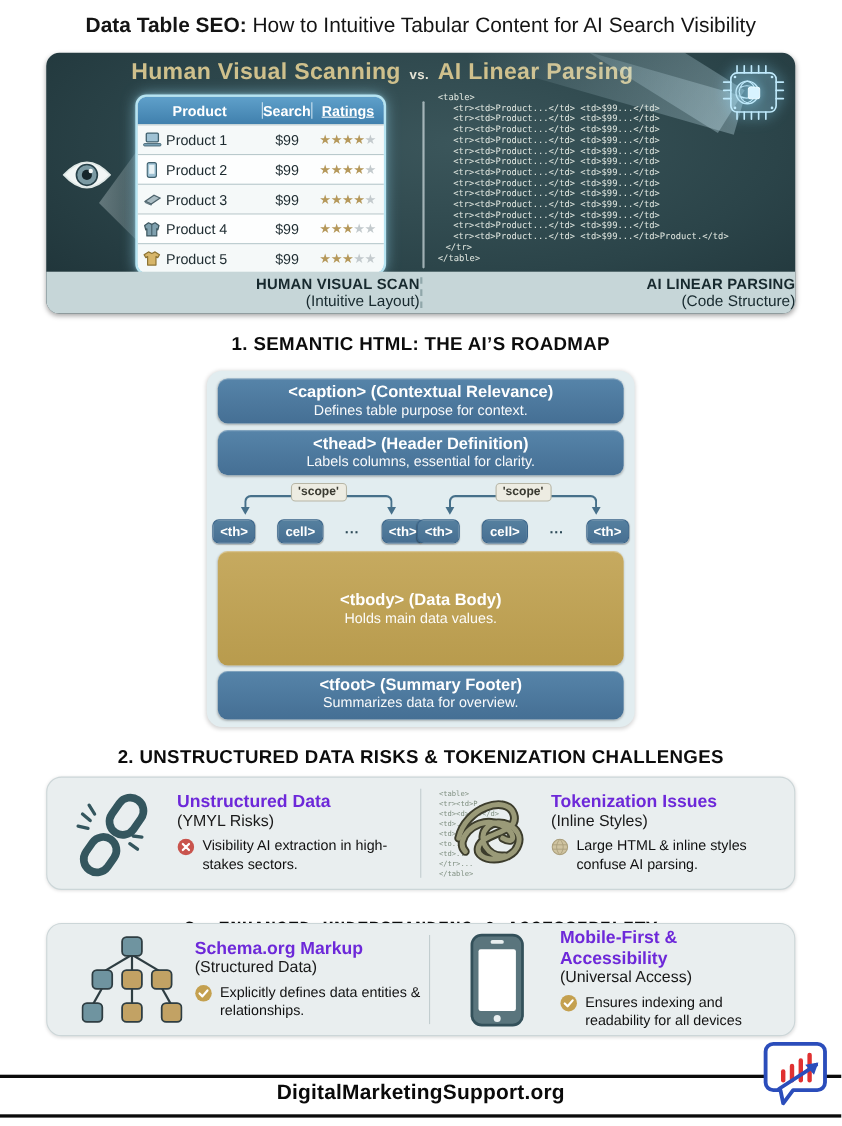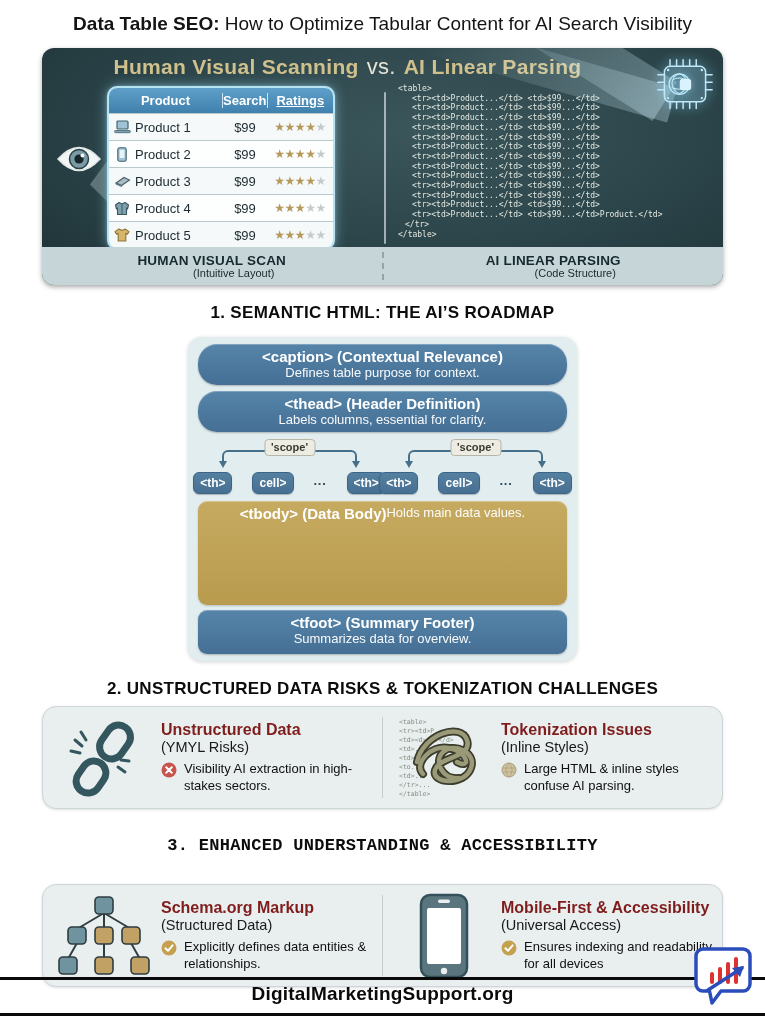--- a/index.html
+++ b/index.html
@@ -8,28 +8,28 @@
 
   
   .page-title{position:absolute;top:13px;left:0;right:0;text-align:center;font-size:19px;color:#141414;}
   .page-title .t-bold{font-weight:800;}
 
   
   .hero{position:absolute;left:42px;top:48px;width:681px;height:237px;border-radius:12px;
         background:radial-gradient(ellipse at 55% 35%, #3b565b 0%, #2b4449 55%, #1d3136 100%);
         overflow:hidden;box-shadow:0 2px 5px rgba(0,0,0,.35);}
   .hero-title{position:absolute;top:6px;left:0;right:70px;text-align:center;font-size:21px;font-weight:800;color:#cfc08c;letter-spacing:.3px;}
-  .hero-title .vs{font-size:22px;color:#e6e4d6;font-weight:400;margin:16px 8px;}
+  .hero-title .vs{font-size:12px;color:#e6e4d6;font-weight:700;margin:16px 8px;}
 
   .beam-eye{position:absolute;left:48px;top:46px;width:66px;height:156px;
         background:linear-gradient(90deg,rgba(236,248,250,.30),rgba(236,248,250,0));
         clip-path:polygon(0 58%,100% 0,100% 100%);}
   .eye{position:absolute;left:14px;top:95px;width:46px;height:32px;}
 
-  .p-table{position:absolute;left:67px;top:40px;width:224px;border-radius:8px;overflow:hidden;
+  .p-table{position:absolute;left:83px;top:40px;width:224px;border-radius:8px;overflow:hidden;
         background:#fff;outline:2px solid rgba(185,232,246,.95);
         box-shadow:0 0 14px rgba(150,215,240,.75),0 0 4px rgba(190,235,250,.9);}
   .pt-head{display:flex;height:25px;background:linear-gradient(180deg,#5fa0ca,#4080ad);color:#fff;font-weight:800;font-size:13px;align-items:center;text-align:center;}
   .pt-head .hc{border-right:1.5px solid rgba(235,248,252,.8);}
   .pt-head .hc:last-child{border-right:none;text-decoration:underline;}
   .hc-product{width:114px;}.hc-price{width:44px;}.hc-ratings{width:66px;}
   .pt-row{display:flex;height:26px;align-items:center;background:#f5f9f9;border-top:1px solid #b9c9cc;font-size:13px;color:#1d2b30;}
   .pt-row:nth-child(even){background:#fdfefe;}
   .pt-icon{width:26px;display:flex;justify-content:center;}
   .pt-name{width:88px;text-align:left;}
@@ -45,63 +45,63 @@
   .code .ind1{padding-left:14px;}
   .code .ind05{padding-left:7px;}
 
   .ray{position:absolute;right:46px;top:40px;height:36px;width:300px;transform-origin:100% 0;
        background:linear-gradient(to left,rgba(214,244,255,.30),rgba(214,244,255,0) 85%);}
   .ray.r1{transform:rotate(16deg);}
   .ray.r2{transform:rotate(32deg);height:46px;top:34px;}
   .chip{position:absolute;right:8px;top:8px;width:60px;height:58px;filter:drop-shadow(0 0 6px rgba(140,220,255,.9));}
 
   .hero-band{position:absolute;left:0;right:0;bottom:0;height:38px;background:#c6d6d8;display:flex;align-items:center;}
-  .band-half{flex:1;text-align:center;color:#17292e;}
+  .band-half{flex:1;text-align:right;color:#17292e;}
   .band-title{font-size:13.5px;font-weight:800;letter-spacing:.2px;}
-  .band-sub{font-size:11px;margin-top:-1px;padding-left:44px;}
+  .band-sub{font-size:14px;margin-top:-1px;padding-left:44px;}
   .band-divider{width:0;height:28px;border-left:2px dashed #90a7aa;}
 
   
   .sec-h{position:absolute;left:0;right:0;text-align:center;font-weight:800;font-size:17px;color:#0c0c0c;letter-spacing:.3px;}
   #s1-h{top:303px;} #s2-h{top:679px;} #s3-h{top:836px;font-family:Liberation Mono, monospace;}
 
   
   .s1-box{position:absolute;left:188px;top:337px;width:389px;height:324px;background:#e2edf0;border-radius:14px;
           box-shadow:0 1px 4px rgba(0,0,0,.18);display:flex;flex-direction:column;justify-content:space-between;
           padding:7px 10px;box-sizing:border-box;}
   .blk{border-radius:9px;text-align:center;color:#fff;padding:4px 8px;box-sizing:border-box;}
   .blk.blue{background:linear-gradient(180deg,#5684a9,#456f94);box-shadow:inset 0 1px 0 rgba(255,255,255,.25),0 1px 2px rgba(0,0,0,.25);}
   .blk.goldblk{background:linear-gradient(180deg,#c6aa60,#b89b4d);box-shadow:inset 0 1px 0 rgba(255,255,255,.3),0 1px 2px rgba(0,0,0,.2);}
   .blk-t{font-weight:800;font-size:15px;}
   .blk-d{font-size:13px;opacity:.96;}
-  .blk.h40{height:41px;border-radius:19px;}
-  .blk.tall{height:104px;display:flex;flex-direction:row;justify-content:center;text-align:center;}
+  .blk.h40{height:41px;}
+  .blk.tall{height:104px;display:flex;flex-direction:column;justify-content:center;text-align:center;}
   .blk.h44{height:44px;}
 
   .scope-row{display:flex;justify-content:space-between;height:58px;padding:0 1px;}
   .scope-group{position:relative;width:181px;height:58px;}
   .bracket{position:absolute;top:13px;left:23px;right:23px;height:12px;border:2px solid #46708a;border-bottom:none;border-radius:6px 6px 0 0;}
   .arr{position:absolute;top:24px;width:0;height:0;border-left:4.5px solid transparent;border-right:4.5px solid transparent;border-top:7px solid #46708a;}
   .arr.l{left:20px;} .arr.r{right:20px;}
   .scope-pill{position:absolute;top:2px;left:50%;transform:translateX(-50%);background:#edece2;border:1px solid #b7b6a6;
               border-radius:4px;font-size:11px;font-weight:800;color:#3a3a31;padding:0 6px;line-height:15px;z-index:2;white-space:nowrap;}
   .scope-items{position:absolute;bottom:1px;left:0;right:0;display:flex;justify-content:center;align-items:center;gap:20px;}
   .tag-box{background:linear-gradient(180deg,#55809f,#476f92);border:1px solid #3a6489;color:#fff;font-weight:800;font-size:12px;
            padding:3px 6px;border-radius:6px;white-space:nowrap;box-shadow:0 1px 1px rgba(0,0,0,.25);}
   .dots{color:#2d4a57;font-weight:800;font-size:13px;}
 
   
   .cards{position:absolute;left:42px;width:681px;height:103px;background:#e9eeef;border:1px solid #ccd6d8;border-radius:14px;
          display:flex;align-items:center;box-shadow:0 1px 3px rgba(0,0,0,.12);box-sizing:border-box;}
-  #cards2{top:706px;} #cards3{top:884px;}
+  #cards2{top:706px;} #cards3{top:839px;padding-left:16px;}
   .card{flex:1;display:flex;align-items:center;height:100%;padding:0 6px 0 14px;gap:10px;min-width:0;}
   .card-sep{width:0;height:80%;border-left:1.5px solid #c2cdcf;}
   .card-icon{width:94px;display:flex;justify-content:center;align-items:center;flex-shrink:0;position:relative;}
   .card-text{flex:1;min-width:0;}
-  .card-title{font-size:16px;font-weight:800;color:#7f1d1d;line-height:1.15;}
+  .card-title{font-size:16px;font-weight:800;color:#6d28d9;line-height:1.15;}
   .card-sub{font-size:14.5px;color:#191919;margin-bottom:5px;line-height:1.15;}
   .bullet{display:flex;gap:7px;font-size:13px;color:#101010;line-height:1.3;align-items:flex-start;max-width:215px;}
   .b-icon{flex-shrink:0;margin-top:1px;}
 
   .mini-code{position:relative;width:94px;height:88px;}
   .mini-code .mc-lines{position:absolute;left:2px;top:4px;font-family:"DejaVu Sans Mono",monospace;font-size:6.5px;
                        line-height:9px;color:#7f8f80;white-space:nowrap;}
   .mini-code svg{position:absolute;left:12px;top:4px;}
 
   
@@ -109,21 +109,21 @@
   .fline.top{top:977px;} .fline.bottom{top:1013px;}
   .brand{position:absolute;top:983px;left:0;right:0;text-align:center;font-size:19px;font-weight:800;color:#0a0a0a;letter-spacing:.2px;}
   .logo{position:absolute;left:690px;top:944px;width:66px;height:66px;z-index:6;}
 </style>
 </head>
 <body>
 
 <div class="canvas">
 
   <div class="page-title">
-    <span class="t-bold">Data Table SEO:</span><span> How to Optimize Tabular Content for AI Search Visibility</span>
+    <span class="t-bold">Data Table SEO:</span><span> How to Intuitive Tabular Content for AI Search Visibility</span>
   </div>
 
   <div class="hero">
     <div class="hero-title">
       <span>Human Visual Scanning</span><span class="vs">vs.</span><span>AI Linear Parsing</span>
     </div>
 
     <div class="beam-eye"></div>
     <svg class="eye" viewBox="0 0 46 32">
       <path d="M2,16 Q23,-7 44,16 Q23,39 2,16 Z" fill="#f2f6f5" stroke="#dfe8e6" stroke-width="1.5"></path>

